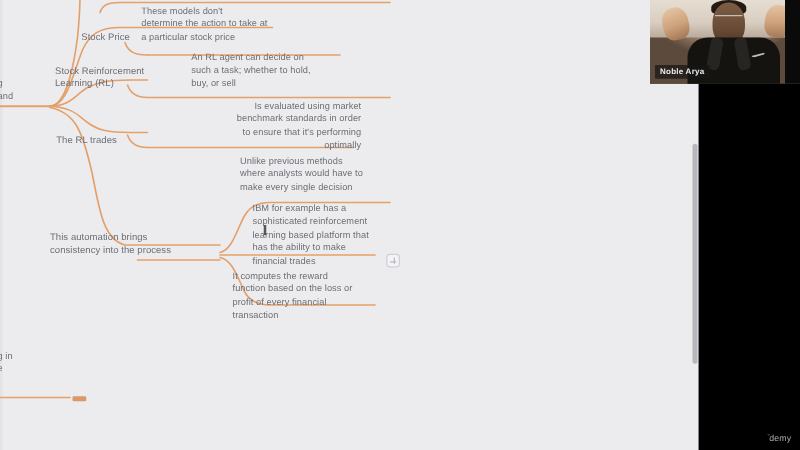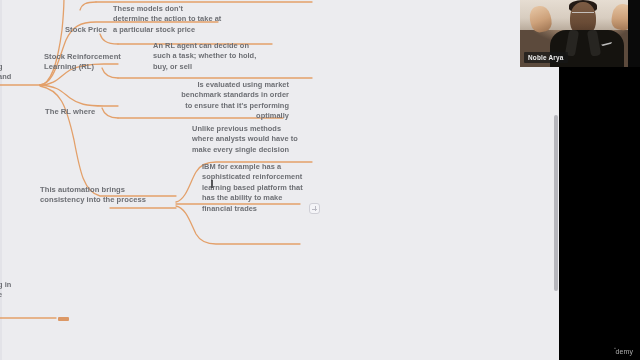--- a/index.html
+++ b/index.html
@@ -45,21 +45,21 @@
     pointer-events: none;
   }
 
   
   .node {
     position: absolute;
     color: #6d6f74;
     font-family: "Liberation Sans", sans-serif;
     font-size: 7.4px;
     line-height: 10.4px;
-    font-weight: bold;
+    font-weight: normal;
     letter-spacing: 0.05px;
     white-space: pre-line;
     text-rendering: optimizeLegibility;
   }
   .node.lvl2 { font-size: 7.6px; }
   .node.leaf { font-size: 7.4px; }
   .node.clipped { color: #6d6f74; }
 
   
   #collapsed-chip {
@@ -328,40 +328,44 @@
 determine the action to take at
 a particular stock price</div>
 
       <div class="node lvl2" style="left:44px; top:52px; width:100px;">Stock Reinforcement
 Learning (RL)</div>
 
       <div class="node leaf" style="left:153px; top:41px; width:165px;">An RL agent can decide on
 such a task; whether to hold,
 buy, or sell</div>
 
-      <div class="node lvl2" style="left:45px; top:107px; width:90px;">The RL where</div>
+      <div class="node lvl2" style="left:45px; top:107px; width:90px;">The RL trades</div>
 
       <div class="node leaf" style="left:124px; top:80px; width:165px;text-align:right;">Is evaluated using market
 benchmark standards in order
 to ensure that it's performing
 optimally</div>
 
       <div class="node lvl2" style="left:40px; top:185px; width:140px;">This automation brings
 consistency into the process</div>
 
       <div class="node leaf" style="left:192px; top:124px; width:140px;">Unlike previous methods
 where analysts would have to
 make every single decision</div>
 
       <div class="node leaf" style="left:186px; top:162px; width:125px;margin-left:16px;">IBM for example has a
 sophisticated reinforcement
 learning based platform that
 has the ability to make
 financial trades</div>
 
+      <div class="node leaf" style="left:186px; top:216px; width:140px;">It computes the reward
+function based on the loss or
+profit of every financial
+transaction</div>
 
       <div class="node clipped" style="left:-2px; top:280px; width:40px;">g in
 e</div>
 
       <div id="collapsed-chip"></div>
       <div id="expand-btn"></div>
       <div id="text-caret"></div>
     </div>
 
     <div id="mindmap-scrollbar-track">

